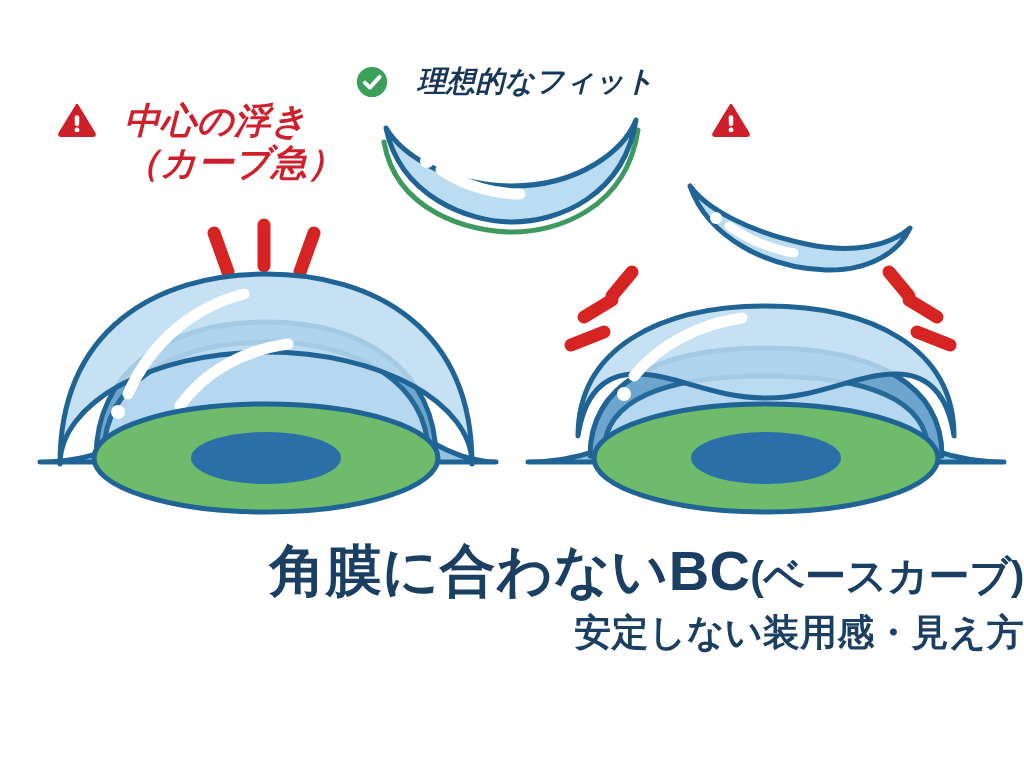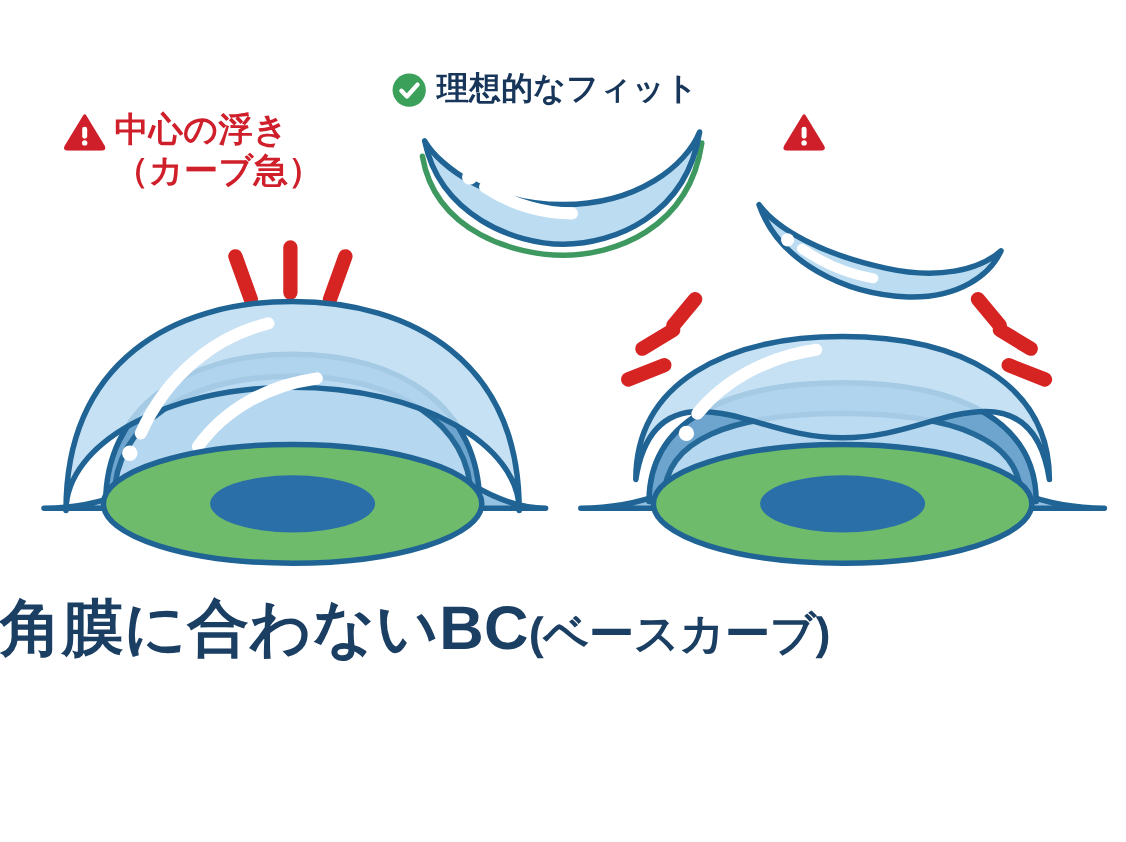--- a/index.html
+++ b/index.html
@@ -27,31 +27,32 @@
     top: 0;
     width: 1024px;
     height: 765px;
   }
 
   
   .label {
     position: absolute;
     display: flex;
     align-items: flex-start;
-    gap: 8px;
+    gap: 28px;
     line-height: 1.18;
     white-space: pre-line;
     font-weight: 700;
+    font-style: italic;
   }
   .label .txt {
     display: block;
   }
   .label-warn {
     color: #cf1f2a;
-    font-size: 31px;
+    font-size: 36px;
     letter-spacing: 0.01em;
   }
   .label-ok {
     color: #18365a;
     font-size: 29px;
     letter-spacing: 0.01em;
   }
 
   #label-center-lift {
     left: 58px;
@@ -85,21 +86,21 @@
     height: 34px;
     margin-top: 1px;
   }
 
   
   #caption-block {
     position: absolute;
     left: 0;
     top: 542px;
     width: 1024px;
-    text-align: left;
+    text-align: right;
     color: #1b3e63;
   }
   #main-title {
     font-size: 56px;
     font-weight: 700;
     line-height: 1.04;
     letter-spacing: 0.005em;
     white-space: nowrap;
   }
   #main-title .title-main {
@@ -233,15 +234,16 @@
       <path d="M20 2.5 L38 32 Q39.4 34.5 36.6 34.5 L3.4 34.5 Q0.6 34.5 2 32 Z" fill="#cf1f2a" stroke="#cf1f2a" stroke-width="3" stroke-linejoin="round"></path>
       <rect x="17.6" y="13" width="4.8" height="11.5" rx="2.4" fill="#ffffff"></rect>
       <circle cx="20" cy="28.5" r="2.6" fill="#ffffff"></circle>
     </svg>
   </div>
 
   <div id="caption-block">
     <div id="main-title">
       <span class="title-main">角膜に合わないBC</span><span class="title-paren">(ベースカーブ)</span>
     </div>
+    <div id="sub-title">安定しない装用感・見え方</div>
   </div>
 
 </div>
 
 </body></html>

